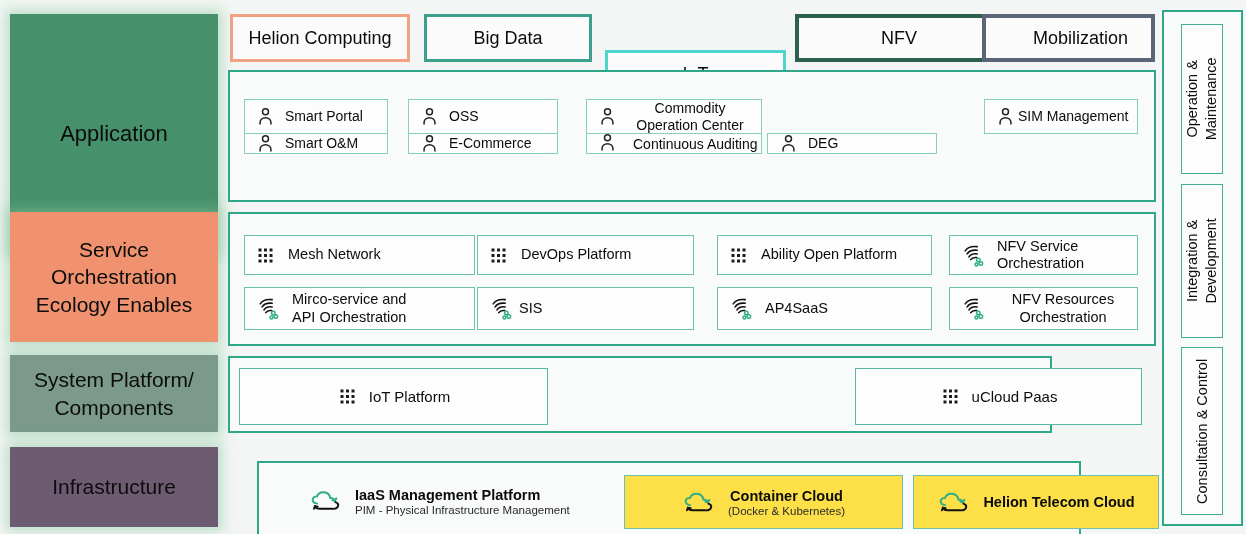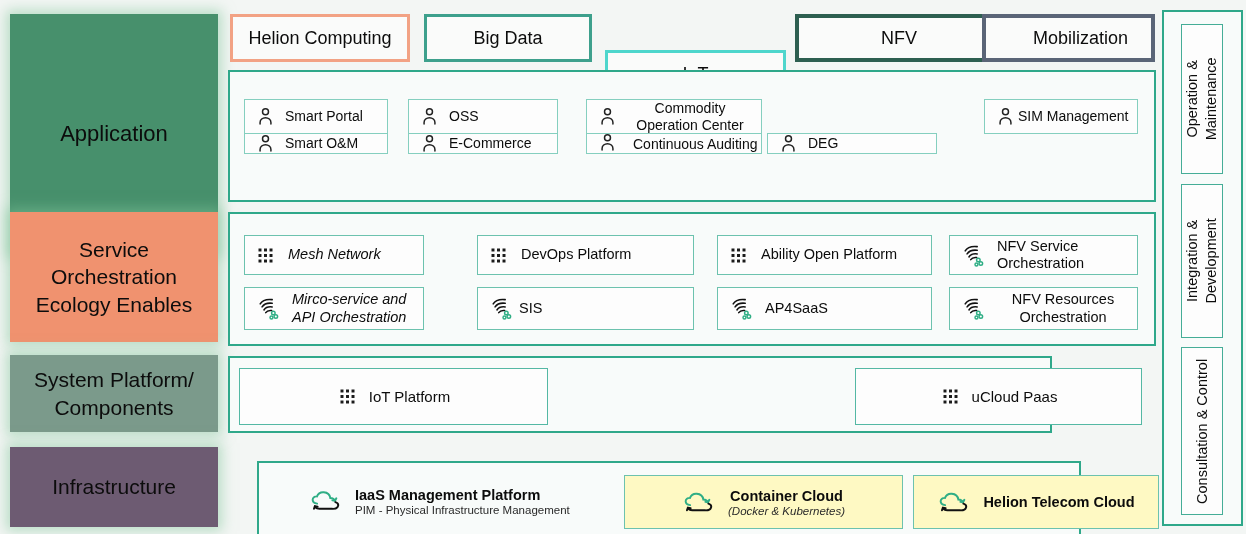--- a/index.html
+++ b/index.html
@@ -55,35 +55,35 @@
   .ar1{top:27px;height:35px;} .ar2{top:61px;height:21px;}
   .ac1{left:14px;width:144px;} .ac2{left:178px;width:150px;}
   .ac3{left:356px;width:176px;} .ac4{left:537px;width:170px;}
   .ac5{left:754px;width:154px;}
   .ctr-text{text-align:center;flex:1;padding-right:8px;}
   .and-more{justify-content:center;padding-left:0;font-size:17px;font-style:italic;text-decoration:underline;font-weight:500;}
 
   
   .sitem{border-color:#6cc2ae;font-size:14.5px;gap:12px;}
   .sr1{top:21px;height:40px;} .sr2{top:73px;height:43px;}
-  .sc1{left:14px;width:180px;font-style:italic;} .sc2{left:247px;width:217px;}
+  .sc1{left:14px;width:231px;} .sc2{left:247px;width:217px;}
   .sc3{left:487px;width:215px;} .sc4{left:719px;width:189px;}
 
   
   .pitem{top:10px;height:57px;border-color:#54b8a4;font-size:15px;justify-content:center;padding-left:0;gap:11px;}
   .pc1{left:9px;width:309px;} .pc2{left:330px;width:287px;} .pc3{left:625px;width:287px;}
 
   
   .infra-group{
     position:absolute;display:flex;align-items:center;gap:12px;
     top:50%;transform:translateY(-50%);
   }
   #iaas{left:50px;}
   .ibox{
-    position:absolute;top:12px;height:54px;background:#fef9c3;
+    position:absolute;top:12px;height:54px;background:#fde047;
     border:1px solid #6cc2ae;box-sizing:border-box;
     display:flex;align-items:center;justify-content:center;gap:12px;
   }
   #container-cloud{left:365px;width:279px;}
   #helion-cloud{left:654px;width:246px;}
   .ititle{font-size:14.5px;font-weight:700;}
   .isub{font-size:11.5px;color:#2a2a2a;margin-top:1px;}
 
   
   #right-col{
@@ -409,21 +409,21 @@
       <span class="icon">
   <svg viewBox="0 0 26 19" width="34" height="25" aria-hidden="true">
     <path d="M6.2 11.5 C4 11.2 2.8 10 2.8 8.5 C2.8 6.9 4.3 5.8 6.1 6 C6.9 3.9 9 2.6 11.3 2.8 C14 3 16 4.9 16.3 7.2 C18 7.3 19.4 8.1 19.9 9.2" fill="none" stroke="#2fae85" stroke-width="1.5" stroke-linecap="round"></path>
     <path d="M20.9 7.4 L19.9 9.4 L17.9 9" fill="none" stroke="#2fae85" stroke-width="1.5" stroke-linecap="round" stroke-linejoin="round"></path>
     <path d="M20.2 10.4 C21.7 10.9 22.5 11.9 22.3 13 C22 14.6 20 15.6 17.8 15.5 L8 15.5 C6.3 15.5 5 14.8 4.6 13.7" fill="none" stroke="#111" stroke-width="1.5" stroke-linecap="round"></path>
     <path d="M3.8 15.4 L4.5 13.4 L6.6 13.9" fill="none" stroke="#111" stroke-width="1.5" stroke-linecap="round" stroke-linejoin="round"></path>
   </svg>
 </span>
       <span style="text-align:center;">
         <span class="ititle" style="display:block;">Container Cloud</span>
-        <span class="isub" style="display:block;font-style:italic;">(Docker &amp; Kubernetes)</span>
+        <span class="isub" style="display:block;">(Docker &amp; Kubernetes)</span>
       </span>
     </div>
     <div class="ibox" id="helion-cloud">
       <span class="icon">
   <svg viewBox="0 0 26 19" width="34" height="25" aria-hidden="true">
     <path d="M6.2 11.5 C4 11.2 2.8 10 2.8 8.5 C2.8 6.9 4.3 5.8 6.1 6 C6.9 3.9 9 2.6 11.3 2.8 C14 3 16 4.9 16.3 7.2 C18 7.3 19.4 8.1 19.9 9.2" fill="none" stroke="#2fae85" stroke-width="1.5" stroke-linecap="round"></path>
     <path d="M20.9 7.4 L19.9 9.4 L17.9 9" fill="none" stroke="#2fae85" stroke-width="1.5" stroke-linecap="round" stroke-linejoin="round"></path>
     <path d="M20.2 10.4 C21.7 10.9 22.5 11.9 22.3 13 C22 14.6 20 15.6 17.8 15.5 L8 15.5 C6.3 15.5 5 14.8 4.6 13.7" fill="none" stroke="#111" stroke-width="1.5" stroke-linecap="round"></path>
     <path d="M3.8 15.4 L4.5 13.4 L6.6 13.9" fill="none" stroke="#111" stroke-width="1.5" stroke-linecap="round" stroke-linejoin="round"></path>
   </svg>

